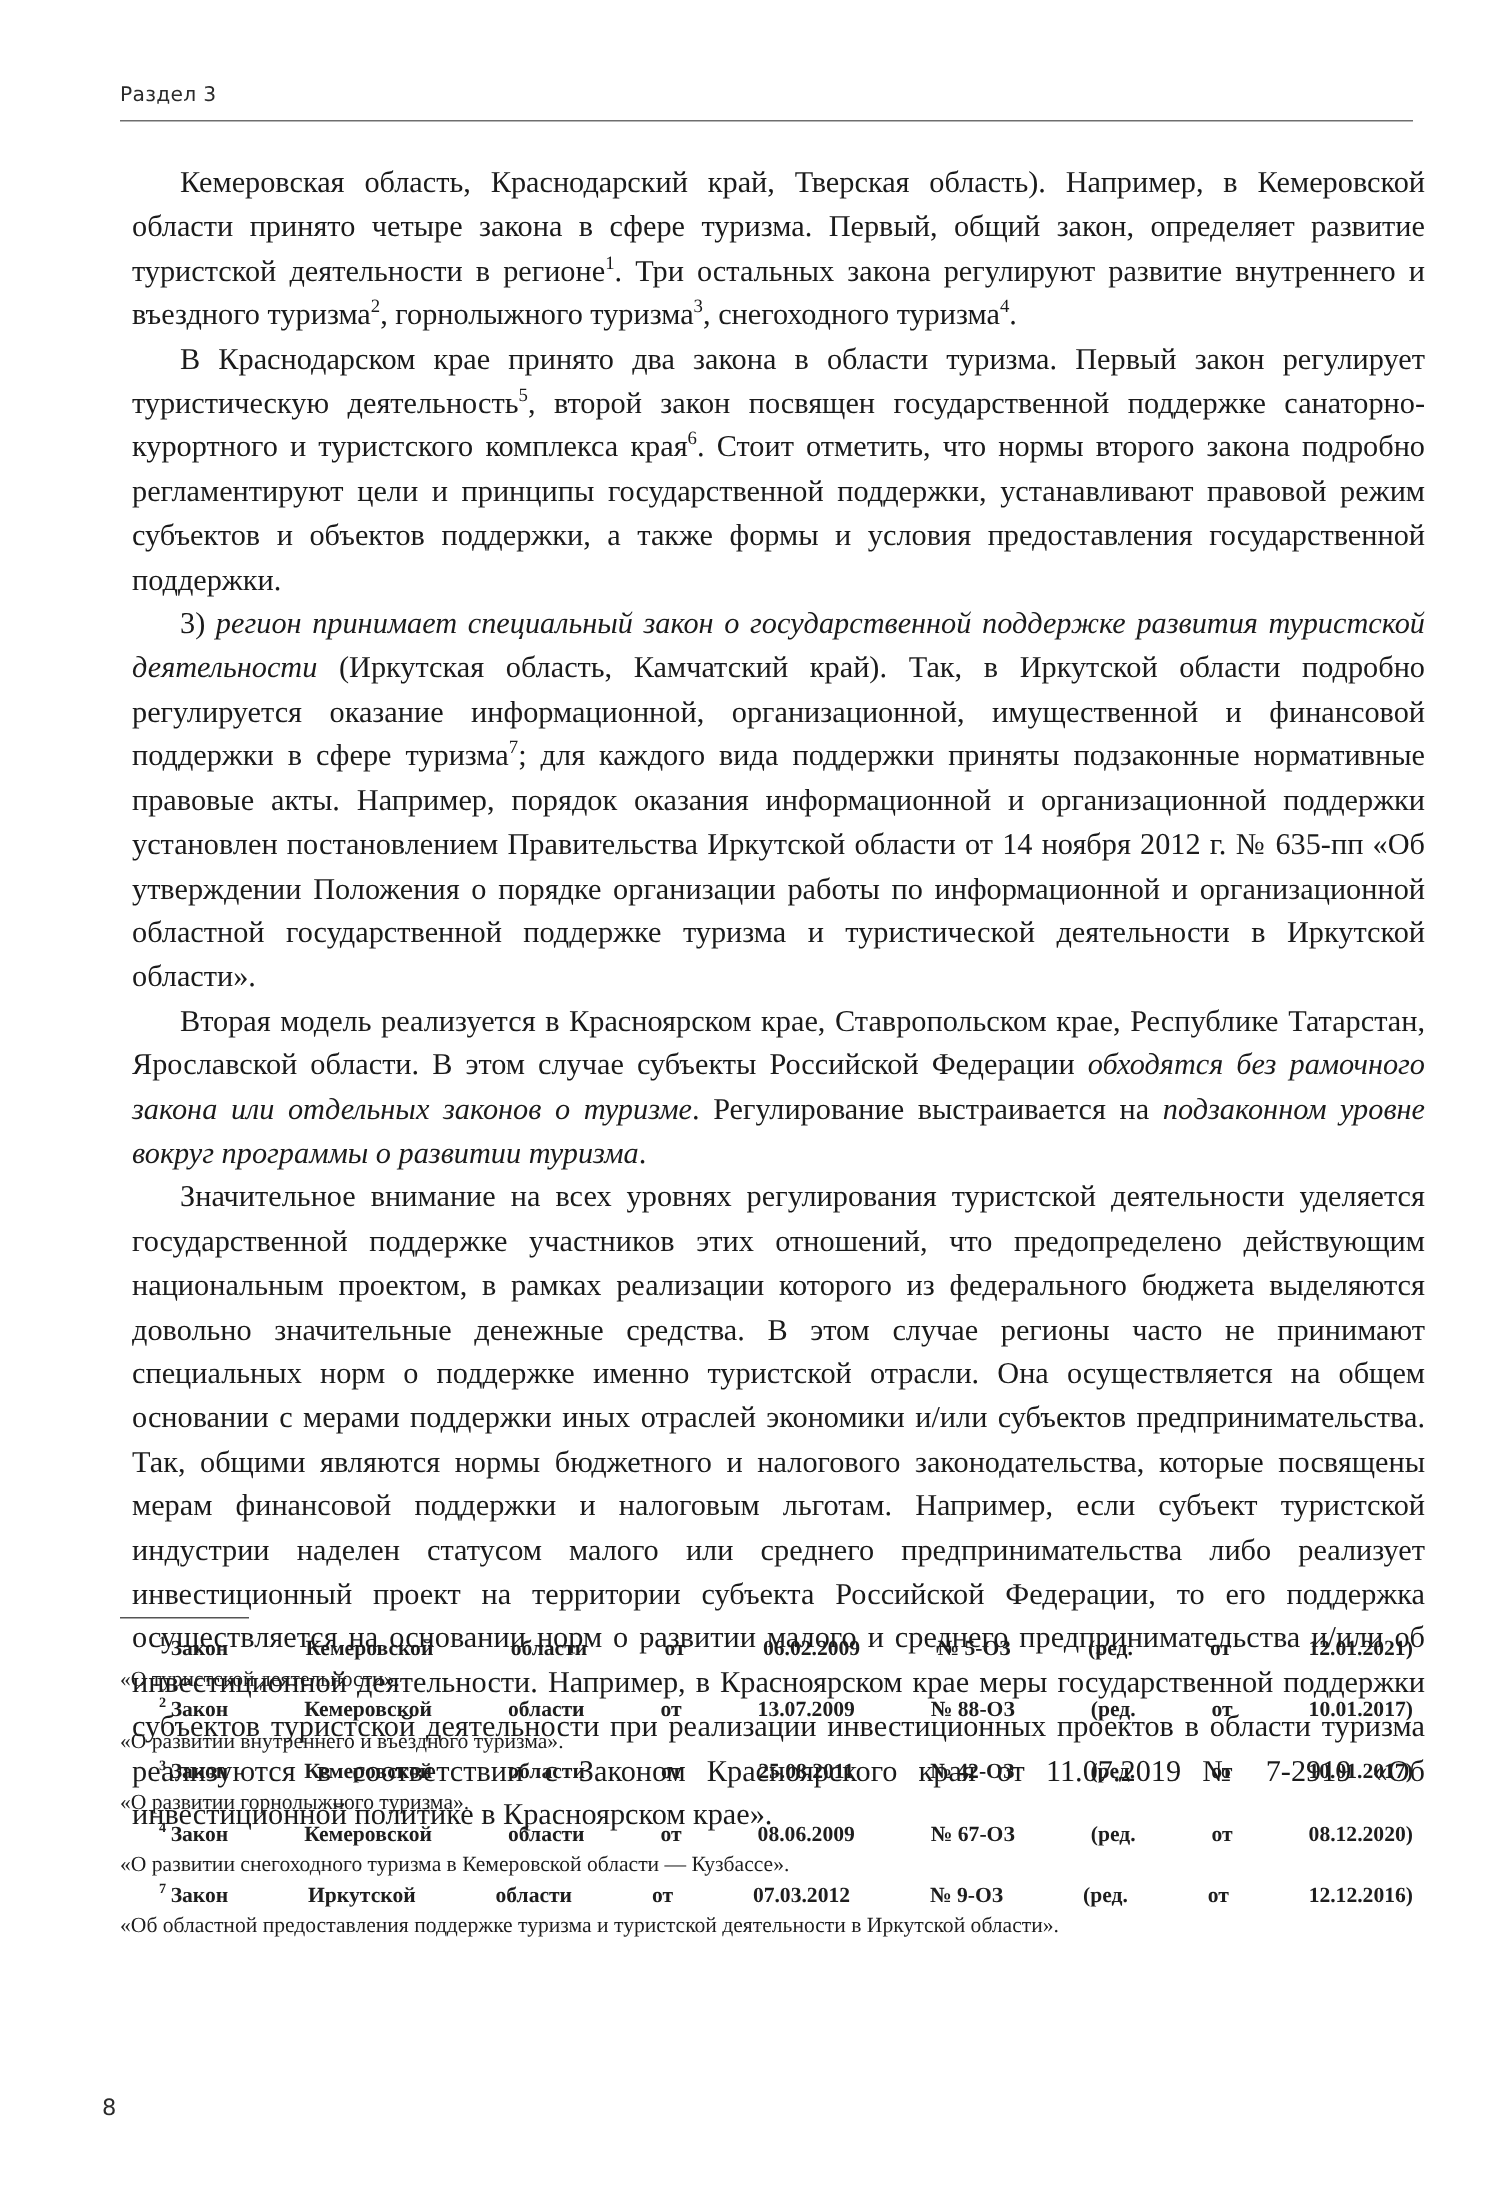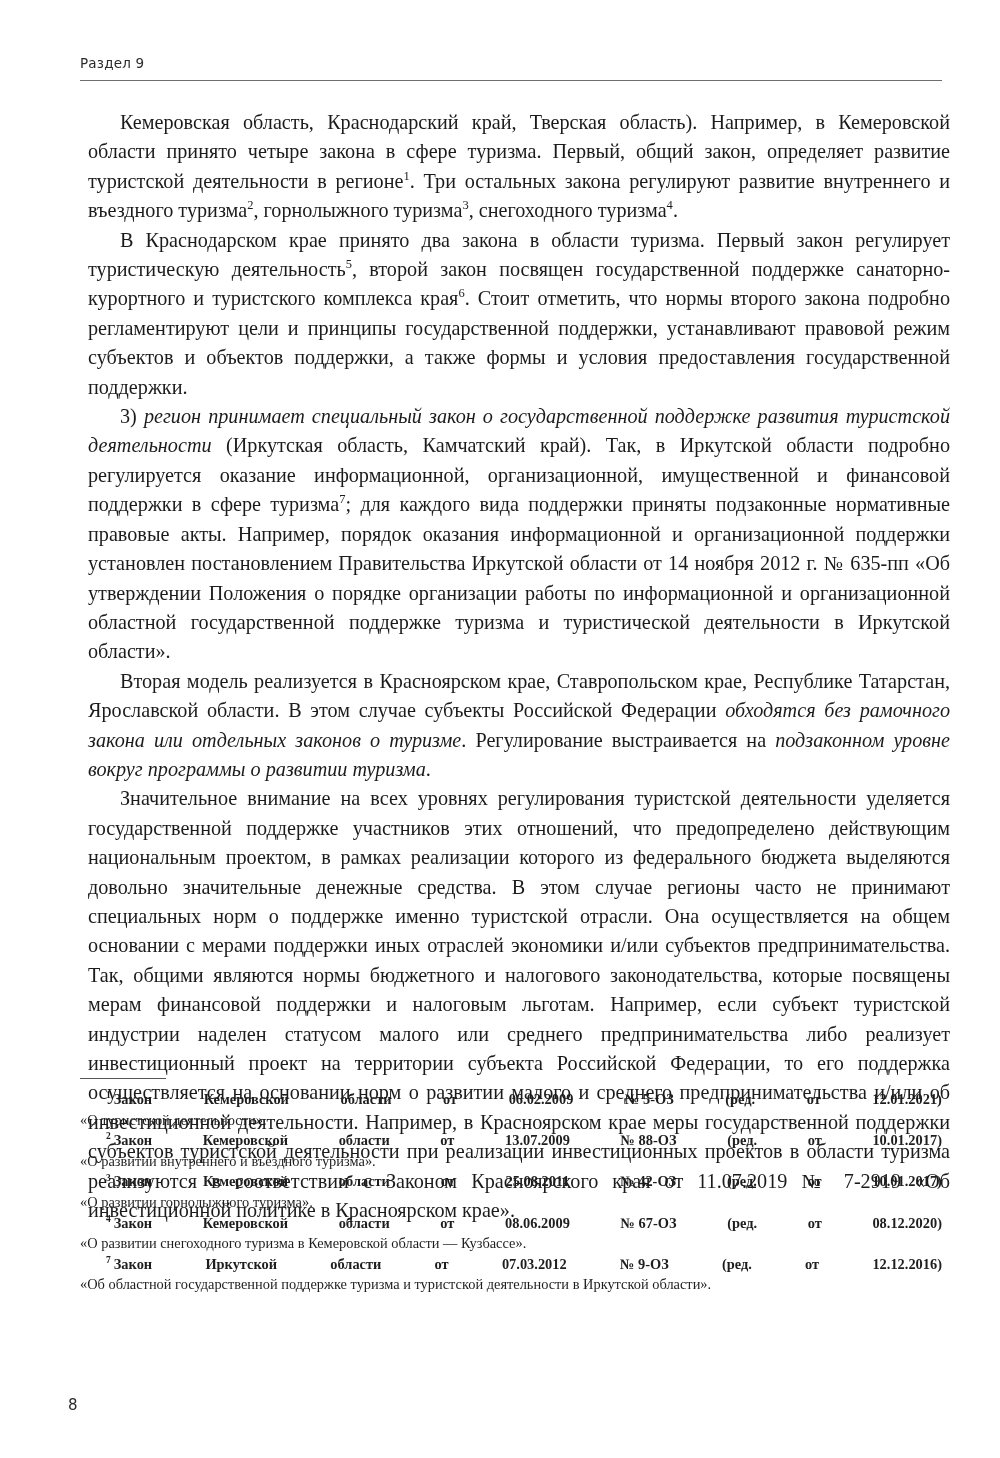--- a/index.html
+++ b/index.html
@@ -105,21 +105,21 @@
     font-size: 15px;
     color: #2a2a2a;
   }
 </style>
 </head>
 <body>
 
 <div class="page">
 
   <div class="running-head">
-    <div class="running-head-text">Раздел 9</div>
+    <div class="running-head-text">Раздел 3</div>
     <div class="head-rule"></div>
   </div>
 
   <div class="body-block" id="body-block">
       <p class="para">Кемеровская область, Краснодарский край, Тверская область). Например, в Кемеровской области принято четыре закона в сфере туризма. Первый, общий закон, определяет развитие туристской деятельности в регионе<sup>1</sup>. Три остальных закона регулируют развитие внутреннего и въездного туризма<sup>2</sup>, горнолыжного туризма<sup>3</sup>, снегоходного туризма<sup>4</sup>.</p>
       <p class="para">В Краснодарском крае принято два закона в области туризма. Первый закон регулирует туристическую деятельность<sup>5</sup>, второй закон посвящен государственной поддержке санаторно-курортного и туристского комплекса края<sup>6</sup>. Стоит отметить, что нормы второго закона подробно регламентируют цели и принципы государственной поддержки, устанавливают правовой режим субъектов и объектов поддержки, а также формы и условия предоставления государственной поддержки.</p>
       <p class="para">3) <i>регион принимает специальный закон о государственной поддержке развития туристской деятельности</i> (Иркутская область, Камчатский край). Так, в Иркутской области подробно регулируется оказание информационной, организационной, имущественной и финансовой поддержки в сфере туризма<sup>7</sup>; для каждого вида поддержки приняты подзаконные нормативные правовые акты. Например, порядок оказания информационной и организационной поддержки установлен постановлением Правительства Иркутской области от 14 ноября 2012 г. № 635-пп «Об утверждении Положения о порядке организации работы по информационной и организационной областной государственной поддержке туризма и туристической деятельности в Иркутской области».</p>
       <p class="para">Вторая модель реализуется в Красноярском крае, Ставропольском крае, Республике Татарстан, Ярославской области. В этом случае субъекты Российской Федерации <i>обходятся без рамочного закона или отдельных законов о туризме</i>. Регулирование выстраивается на <i>подзаконном уровне вокруг программы о развитии туризма</i>.</p>
       <p class="para">Значительное внимание на всех уровнях регулирования туристской деятельности уделяется государственной поддержке участников этих отношений, что предопределено действующим национальным проектом, в рамках реализации которого из федерального бюджета выделяются довольно значительные денежные средства. В этом случае регионы часто не принимают специальных норм о поддержке именно туристской отрасли. Она осуществляется на общем основании с мерами поддержки иных отраслей экономики и/или субъектов предпринимательства. Так, общими являются нормы бюджетного и налогового законодательства, которые посвящены мерам финансовой поддержки и налоговым льготам. Например, если субъект туристской индустрии наделен статусом малого или среднего предпринимательства либо реализует инвестиционный проект на территории субъекта Российской Федерации, то его поддержка осуществляется на основании норм о развитии малого и среднего предпринимательства и/или об инвестиционной деятельности. Например, в Красноярском крае меры государственной поддержки субъектов туристской деятельности при реализации инвестиционных проектов в области туризма реализуются в соответствии с Законом Красноярского края от 11.07.2019 № 7-2919 «Об инвестиционной политике в Красноярском крае».</p>
     </div>
@@ -188,20 +188,20 @@
             <span><span class="fn-marker">7</span>Закон</span>
             <span>Иркутской</span>
             <span>области</span>
             <span>от</span>
             <span>07.03.2012</span>
             <span>№ 9-ОЗ</span>
             <span>(ред.</span>
             <span>от</span>
             <span>12.12.2016)</span>
           </span>
-          <span class="fn-rest">«Об областной государственной поддержке туризма и туристской деятельности в Иркутской области».</span>
+          <span class="fn-rest">«Об областной предоставления поддержке туризма и туристской деятельности в Иркутской области».</span>
         </p>
       </div>
   </div>
 
   <div class="page-number">8</div>
 
 </div>
 
 </body></html>

